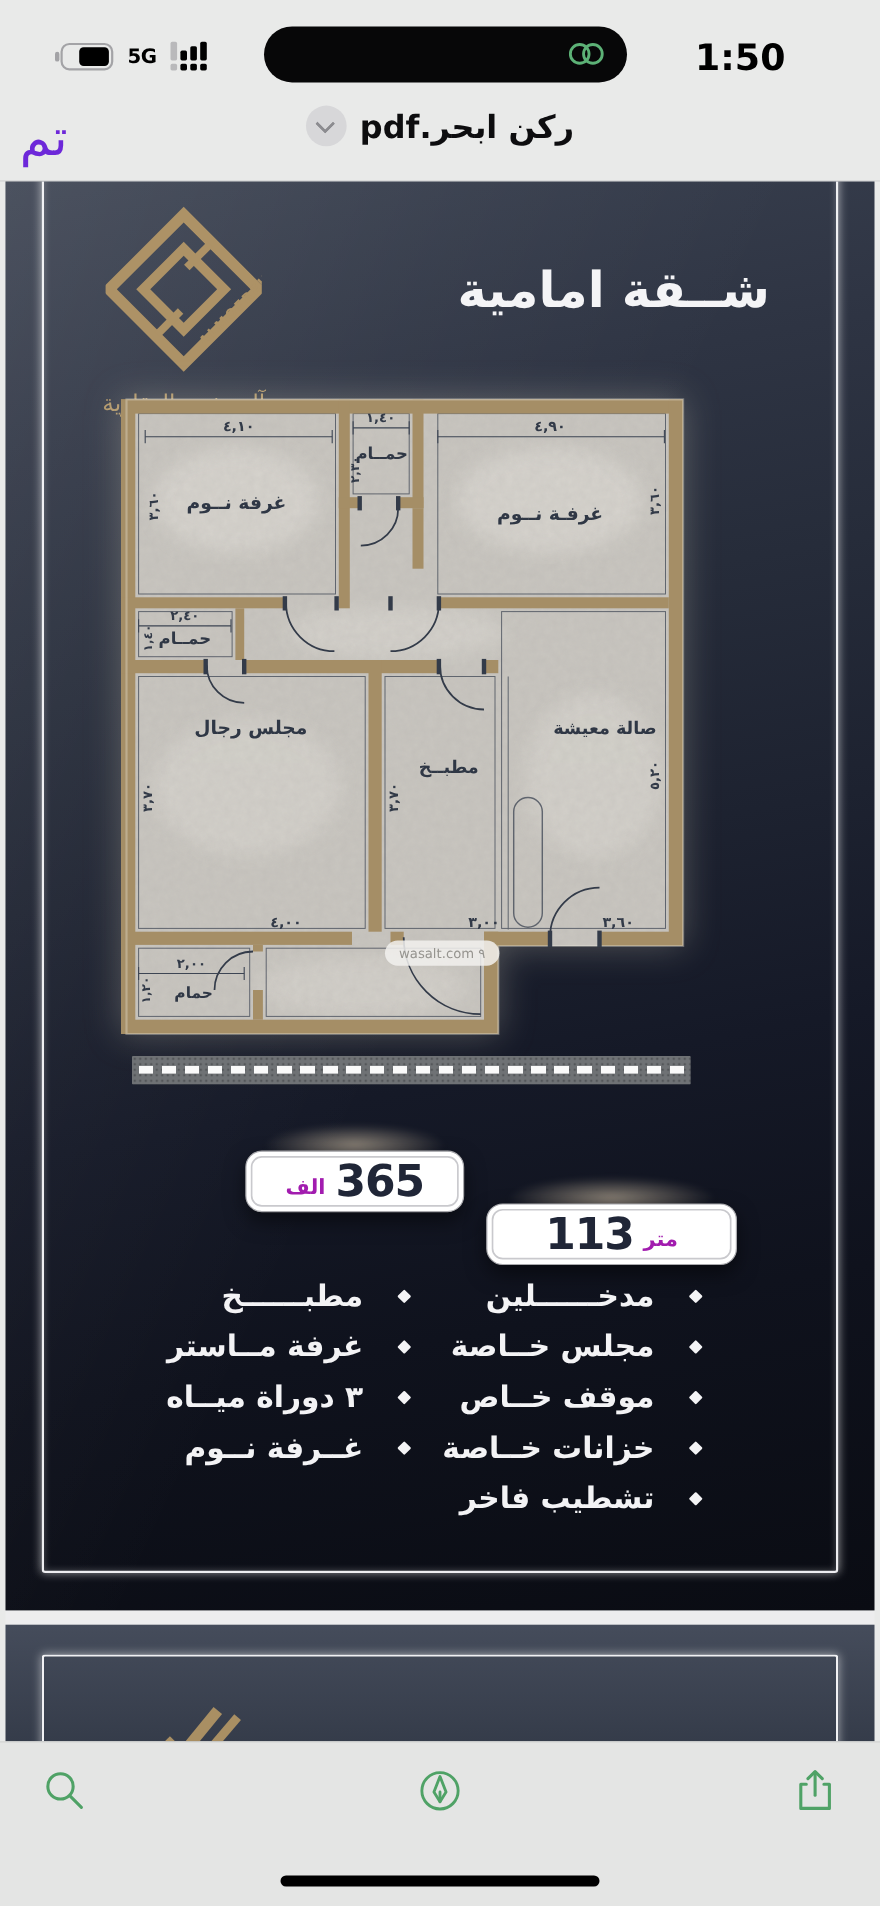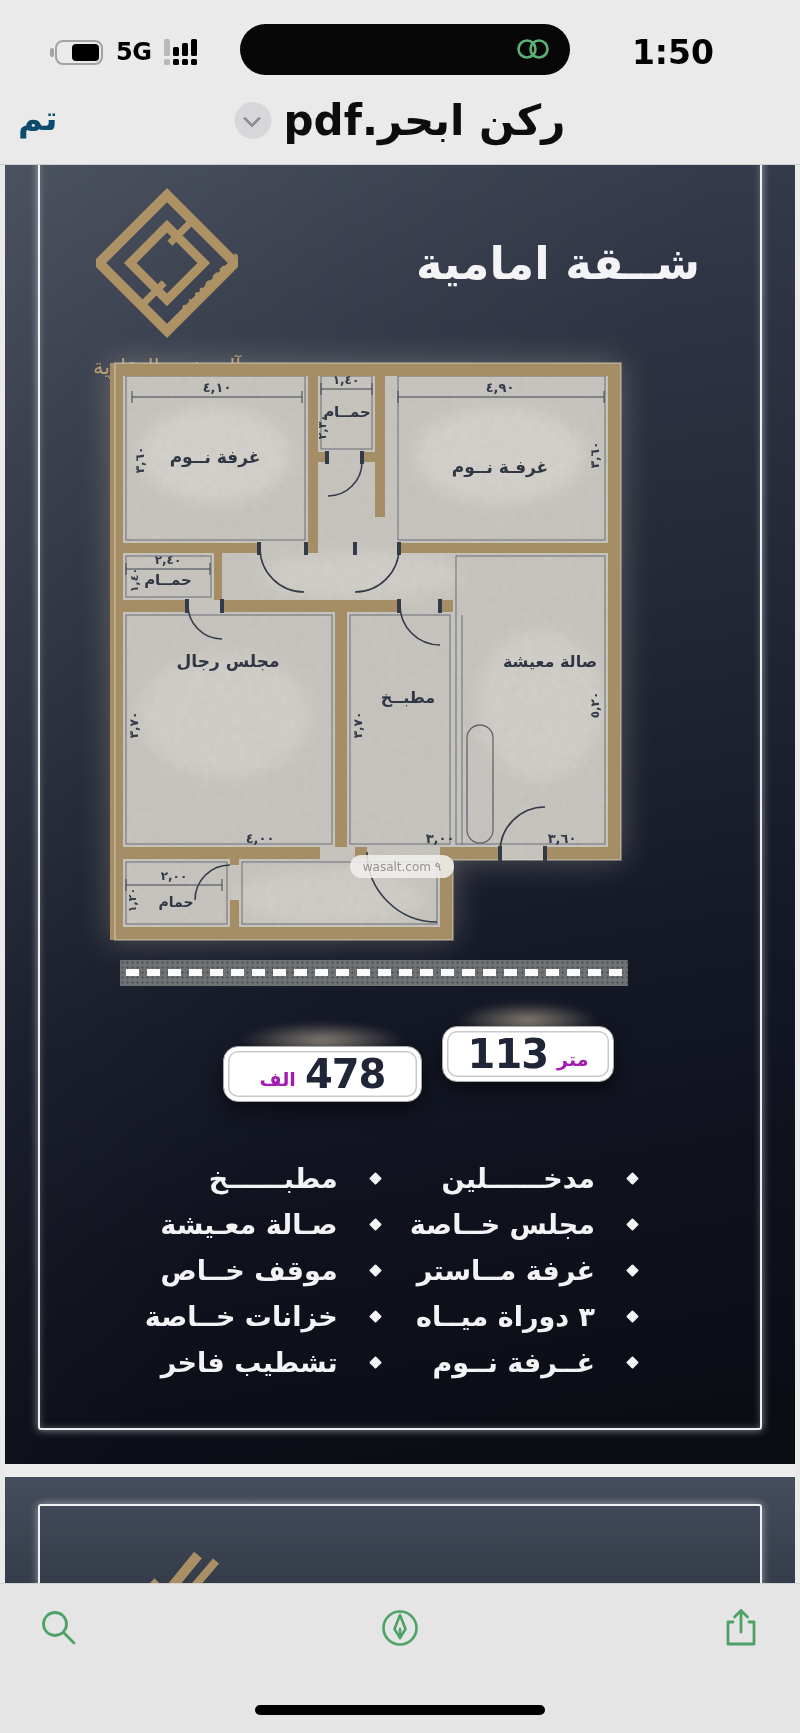--- a/index.html
+++ b/index.html
@@ -7,35 +7,35 @@
   body {
     height:1733px; background:#e9eae9; position:relative; overflow:hidden;
     font-family:"DejaVu Sans","Liberation Sans",sans-serif; -webkit-font-smoothing:antialiased;
   }
   
   .status-bar { position:relative; height:78px; background:#e9eae9; }
   .sb-left { position:absolute; left:55px; top:38px; display:flex; align-items:center; gap:13px; }
   .battery { position:relative; width:48px; height:25px; border:2px solid #a3a3a6; border-radius:8px; }
   .battery .cap { position:absolute; left:-7px; top:6px; width:4px; height:9px; background:#a3a3a6; border-radius:2px; }
   .battery .fill { position:absolute; right:2px; top:2px; bottom:2px; width:62%; background:#000; border-radius:4px; }
-  .net-label { font-size:24px; font-weight:600; color:#000; letter-spacing:-0.5px; }
+  .net-label { font-size:18px; font-weight:600; color:#000; letter-spacing:-0.5px; }
   .signal { display:flex; align-items:flex-end; gap:3px; height:26px; }
   .sig-col { display:flex; flex-direction:column; justify-content:flex-end; align-items:center; gap:3px; }
   .sig-bar { width:6px; border-radius:1.5px; background:#000; }
   .sig-dot { width:6px; height:6px; border-radius:1.5px; background:#000; }
   .sig-muted { background:#b9b9bb !important; }
   .island { position:absolute; left:240px; top:24px; width:330px; height:51px; background:#070708; border-radius:26px; }
   .island svg { position:absolute; right:14px; top:10px; }
   .sb-time { position:absolute; right:86px; top:33px; font-size:33px; font-weight:700; color:#000; letter-spacing:0; }
   
   .nav-bar { position:relative; height:87px; background:#e9eae9; border-bottom:1px solid #cfcfd1; }
-  .done-btn { position:absolute; left:18px; top:20px; font-size:34px; font-weight:700; color:#0c4a6e; }
+  .done-btn { position:absolute; left:18px; top:20px; font-size:46px; font-weight:400; color:#6d28d9; }
   .title-group { position:absolute; left:50%; top:18px; transform:translateX(-50%);
     display:flex; direction:rtl; align-items:center; gap:12px; }
-  .doc-title { font-size:42px; font-weight:700; color:#0d0d0f; white-space:nowrap; }
+  .doc-title { font-size:29px; font-weight:700; color:#0d0d0f; white-space:nowrap; }
   .chev-circle { width:37px; height:37px; border-radius:50%; background:#d7d7d9; position:relative; flex:0 0 auto; }
   .chev-circle i { position:absolute; left:11px; top:10px; width:13px; height:13px;
     border-left:3px solid #8c8c90; border-bottom:3px solid #8c8c90; transform:rotate(-45deg); border-radius:1px; }
   
   .page { margin:0 5px; position:relative; overflow:hidden; }
   .page1 { height:1299px;
     background:linear-gradient(170deg,#3a4150 0%,#2e3443 18%,#262c3a 32%,#1d2230 48%,#151927 62%,#0f121d 78%,#0a0c13 100%); }
   .page1::before { content:""; position:absolute; inset:0;
     background:linear-gradient(115deg, rgba(255,255,255,0.09) 0%, rgba(255,255,255,0.03) 30%, transparent 52%); pointer-events:none; }
   .frame { position:absolute; left:33px; right:33px; top:-12px; bottom:34px;
@@ -47,21 +47,21 @@
   .page-title { position:absolute; right:95px; top:72px; font-size:45px; font-weight:700; color:#f4f4f6; direction:rtl; }
   
   .road { position:absolute; left:115px; top:795px; width:508px; height:26px; background:#6f7275;
     background-image:radial-gradient(rgba(35,37,39,0.35) 1px, transparent 1.4px); background-size:5px 5px;
     border-radius:1px; }
   .road .dash { position:absolute; left:6px; right:6px; top:9px; height:7px;
     background:repeating-linear-gradient(90deg,#fafafa 0 13px, transparent 13px 21px); }
   
   .badge { position:absolute; height:56px; }
   .badge-price { left:218px; top:881px; width:199px; }
-  .badge-area  { left:437px; top:861px; width:172px; }
+  .badge-area  { left:437px; top:929px; width:228px; }
   .badge-glow { position:absolute; top:-24px; left:8%; width:84%; height:38px;
     background:radial-gradient(ellipse at center, rgba(255,234,198,0.5), rgba(255,234,198,0) 70%); filter:blur(3px); }
   .badge-box { position:relative; width:100%; height:100%; background:#fff; border-radius:15px;
     border:1.5px solid #a9a9ad; display:flex; align-items:center; justify-content:center; gap:9px;
     box-shadow:inset 0 0 0 4px #ffffff, inset 0 0 0 5.5px #c9c9cd, 0 8px 18px rgba(0,0,0,0.5); }
   .badge-num { font-size:40px; font-weight:700; color:#202637; letter-spacing:-1px; }
   .badge-unit { font-size:19px; font-weight:700; color:#a21caf; margin-top:10px; }
   
   .features { position:absolute; left:160px; top:990px; width:472px;
     display:grid; grid-template-columns:1fr 1fr; column-gap:30px; direction:rtl; grid-auto-rows:46px; }
@@ -297,21 +297,21 @@
   </svg>
 
   <div class="road">
       <div class="dash"></div>
     </div>
 
   <div class="badge badge-price">
     <div class="badge-glow"></div>
     <div class="badge-box">
       <span class="badge-unit">الف</span>
-      <span class="badge-num">478</span>
+      <span class="badge-num">365</span>
     </div>
   </div>
   <div class="badge badge-area">
     <div class="badge-glow"></div>
     <div class="badge-box">
       <span class="badge-num">113</span>
       <span class="badge-unit">متر</span>
     </div>
   </div>
 
@@ -320,24 +320,20 @@
         <span class="feat-bullet"></span>
         <span class="feat-label">مدخــــــلين</span>
       </div>
     <div class="feat-item">
         <span class="feat-bullet"></span>
         <span class="feat-label">مطبــــــخ</span>
       </div>
     <div class="feat-item">
         <span class="feat-bullet"></span>
         <span class="feat-label">مجلس خــاصة</span>
-      </div>
-    <div class="feat-item">
-        <span class="feat-bullet"></span>
-        <span class="feat-label">صـالة معـيشة</span>
       </div>
     <div class="feat-item">
         <span class="feat-bullet"></span>
         <span class="feat-label">غرفة مــاستر</span>
       </div>
     <div class="feat-item">
         <span class="feat-bullet"></span>
         <span class="feat-label">موقف خــاص</span>
       </div>
     <div class="feat-item">

